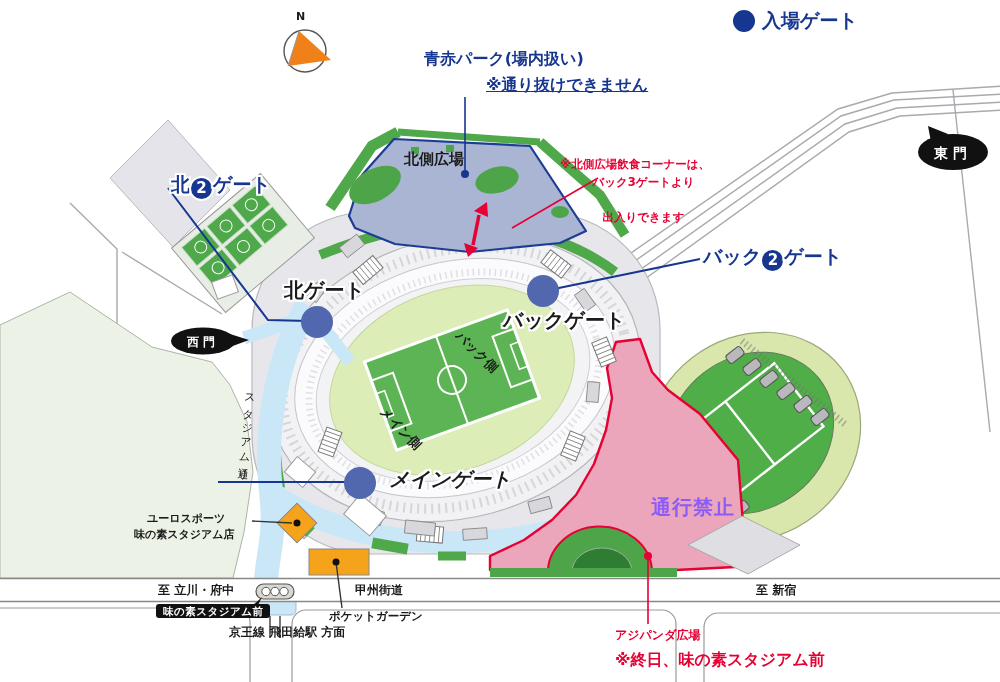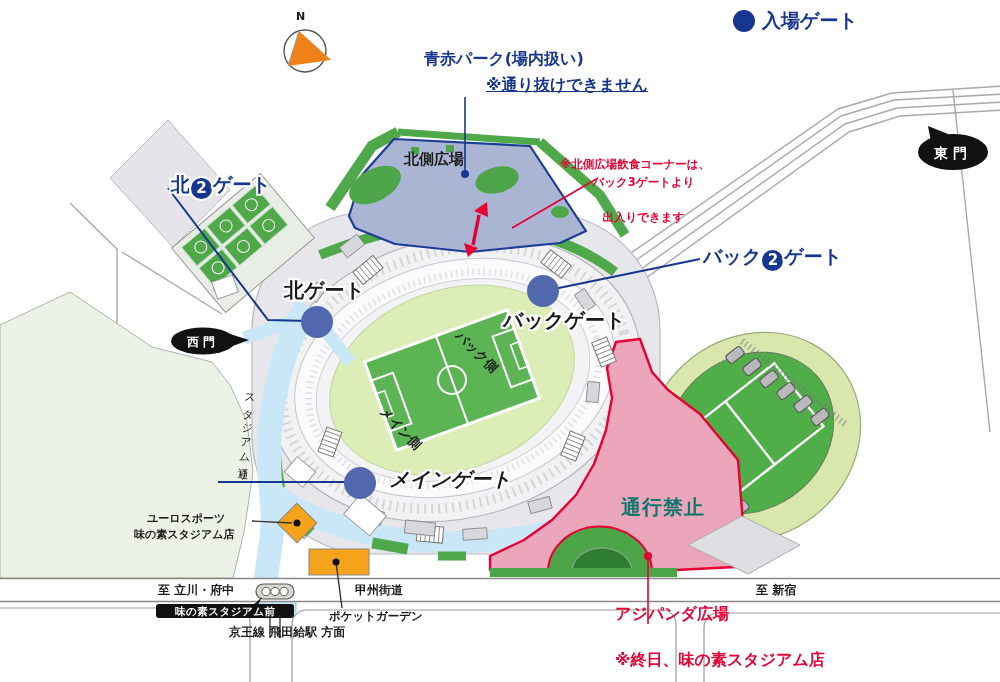--- a/index.html
+++ b/index.html
@@ -4,27 +4,27 @@
 <style>
   html,body{margin:0;padding:0;background:#fff;}
   #map{position:relative;width:1000px;height:682px;overflow:hidden;
        font-family:"DejaVu Sans",sans-serif;background:#fff;}
   #shapes{position:absolute;left:0;top:0;}
   .lbl{position:absolute;white-space:nowrap;font-weight:bold;line-height:1.25;}
   .halo{text-shadow:-2px -2px 0 #fff,2px -2px 0 #fff,-2px 2px 0 #fff,2px 2px 0 #fff,
         0 -2px 0 #fff,0 2px 0 #fff,-2px 0 0 #fff,2px 0 0 #fff;}
   .blue{color:#16368f;}
   .red{color:#e60033;}
-  .rose{color:#0f766e;}
+  .rose{color:#8b5cf6;margin-left:30px;}
   .blk{color:#1a1a1a;}
   .numcircle{display:inline-block;width:21px;height:21px;border-radius:50%;
      background:#16368f;color:#fff;font-size:15px;line-height:21px;text-align:center;
      vertical-align:-2px;margin:0 1px;box-shadow:0 0 0 2px #fff;text-shadow:none;}
   .vtext{writing-mode:vertical-rl;text-orientation:upright;letter-spacing:2px;}
-  .bus-sign{background:#111;color:#fff;border-radius:3px;padding:1px 19px;
+  .bus-sign{background:#111;color:#fff;border-radius:3px;padding:1px 7px;
      font-size:10.5px;font-weight:bold;letter-spacing:0.5px;}
 </style>
 </head>
 <body>
 
 <div id="map">
 <svg id="shapes" width="1000" height="682" viewBox="0 0 1000 682">
   <defs>
     <g id="stairs">
       <rect x="-13" y="-8" width="26" height="16" fill="#ffffff" stroke="#777" stroke-width="1"></rect>
@@ -296,15 +296,15 @@
 <div class="lbl blk" style="left:756px;top:583px;font-size:12px;">至 新宿</div>
 
 <div class="lbl" style="left:156px;top:600px;">
   <span class="bus-sign">味の素スタジアム前</span>
 </div>
 
 <div class="lbl blk" style="left:329px;top:609px;font-size:11.5px;">ポケットガーデン</div>
 
 <div class="lbl blk" style="left:229px;top:625px;font-size:12px;">京王線 飛田給駅 方面</div>
 
-<div class="lbl red" style="left:615px;top:604px;font-size:16px;">アジパンダ広場</div>
-<div class="lbl red" style="left:615px;top:650px;font-size:16px;">※終日、味の素スタジアム店</div>
+<div class="lbl red" style="left:615px;top:628px;font-size:12px;">アジパンダ広場</div>
+<div class="lbl red" style="left:615px;top:650px;font-size:16px;">※終日、味の素スタジアム前</div>
 </div>
 
 </body></html>

